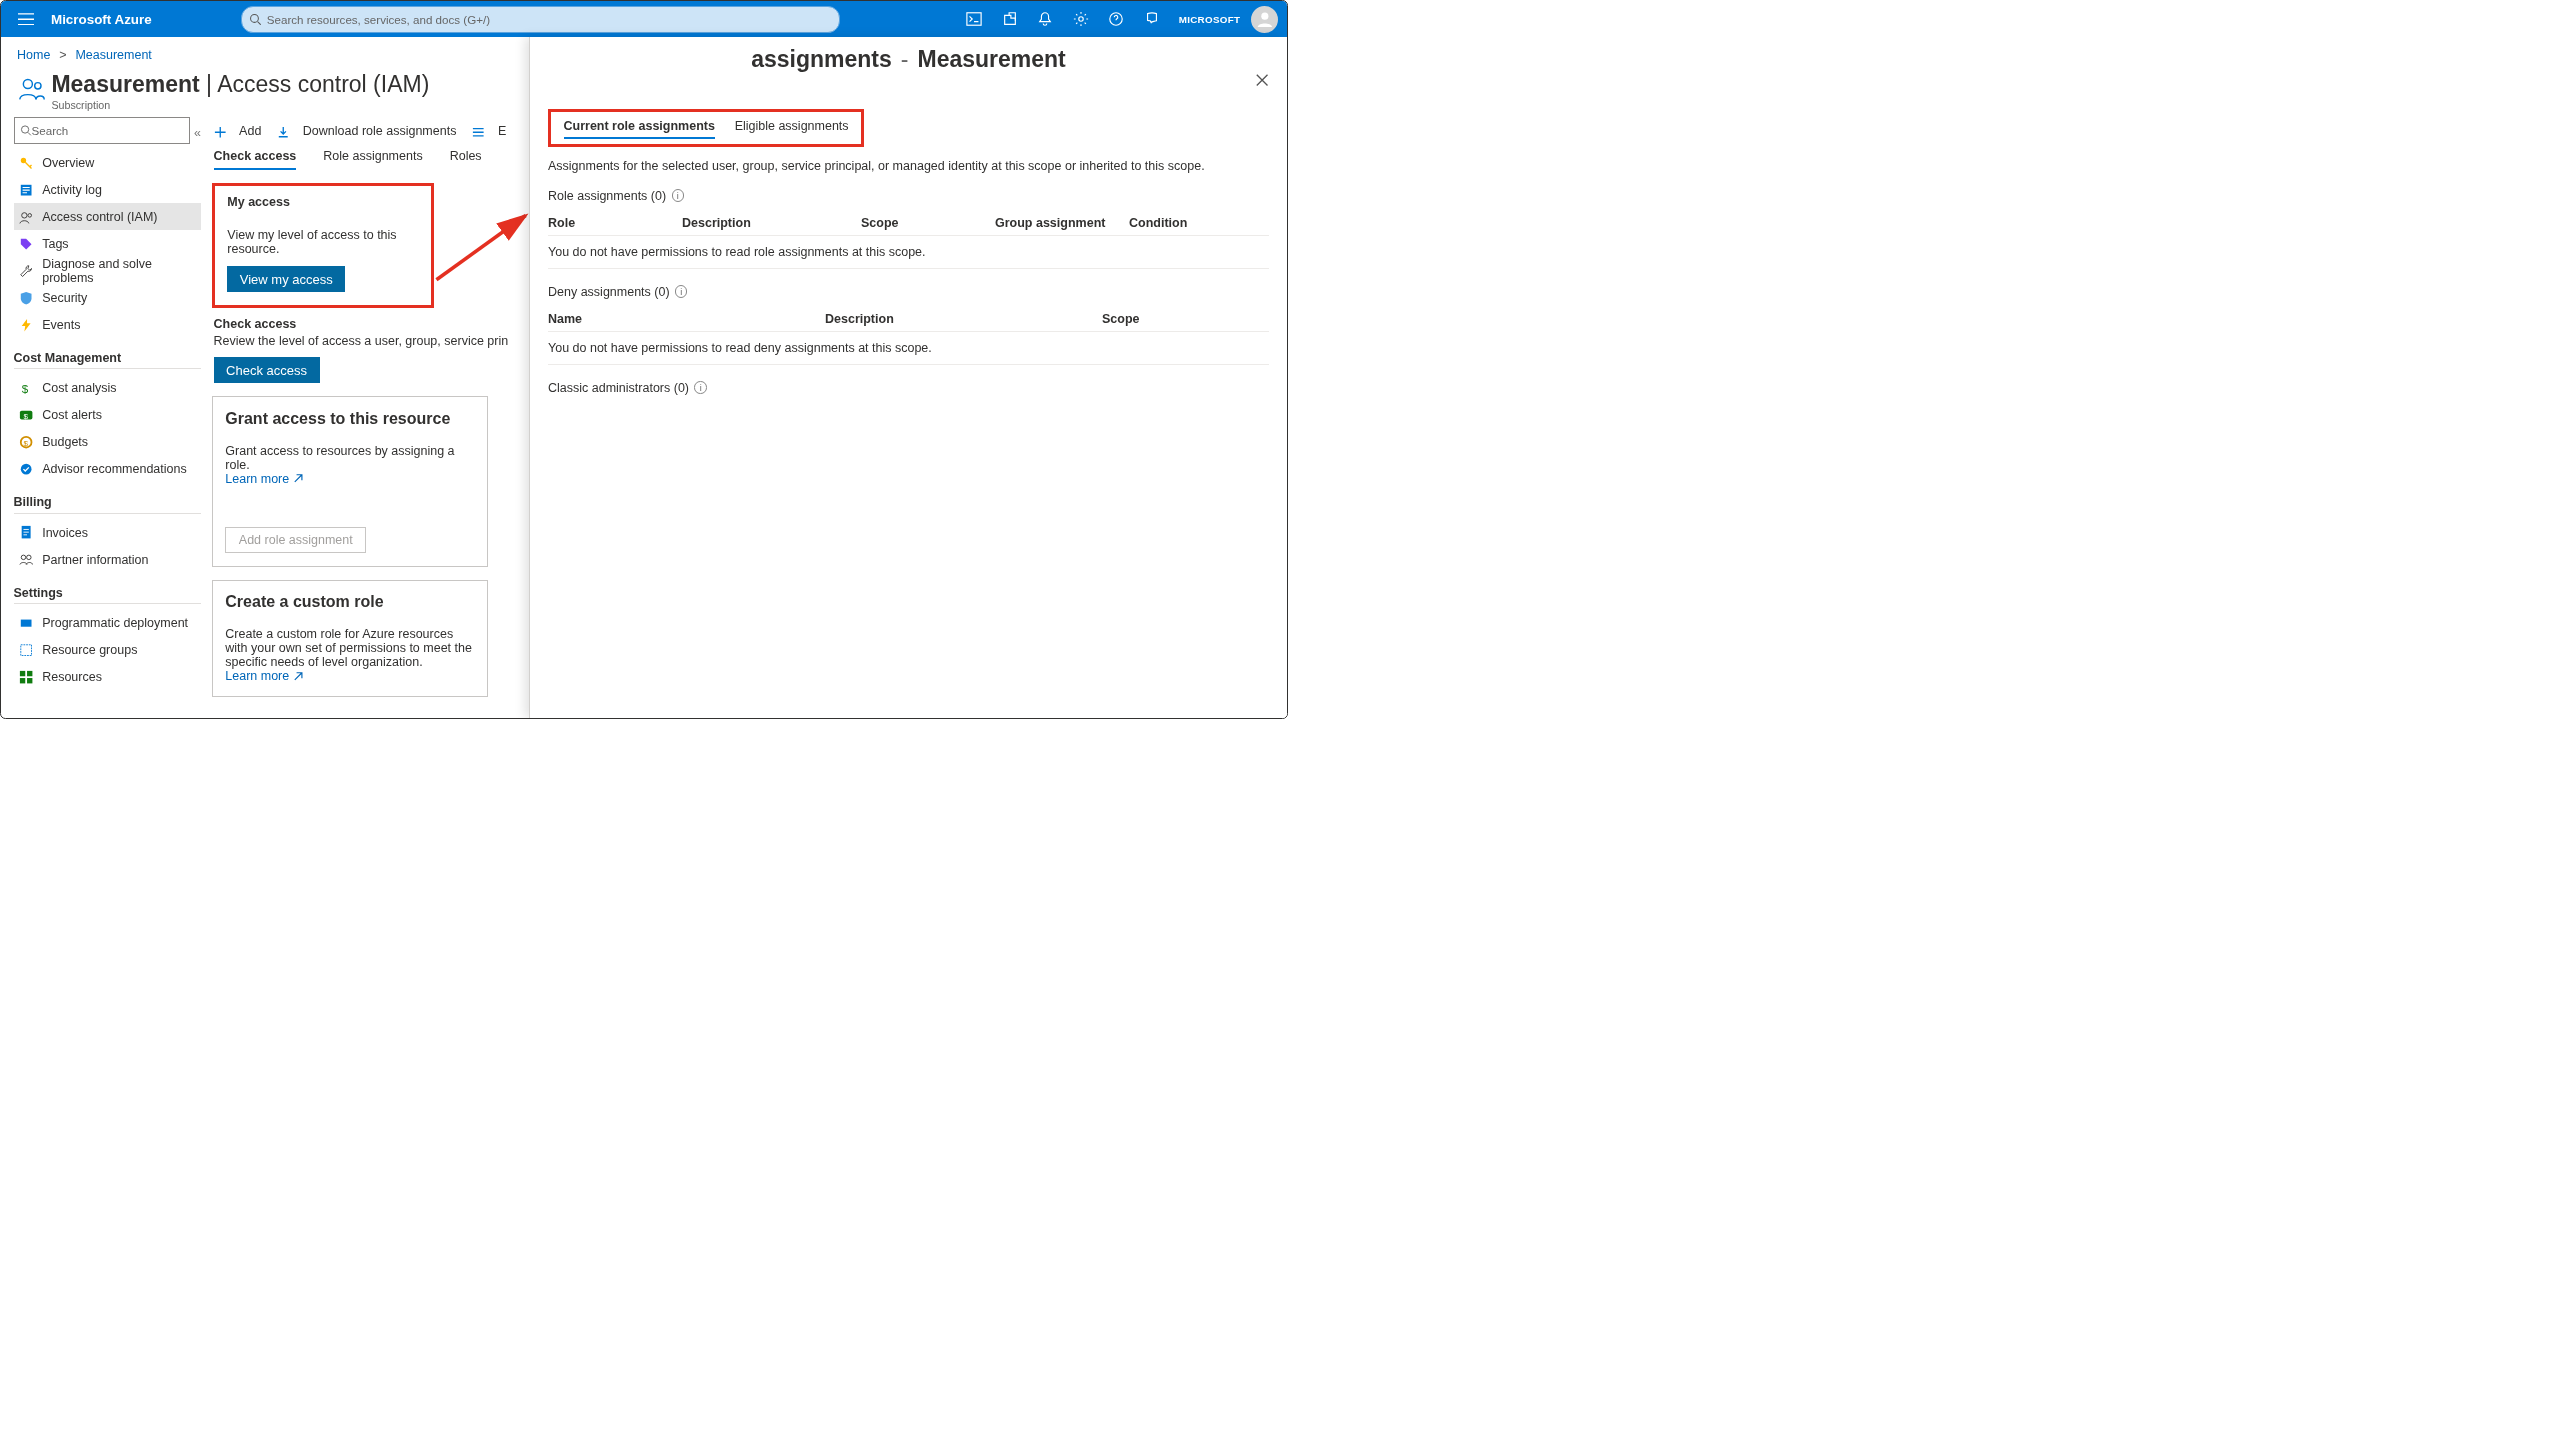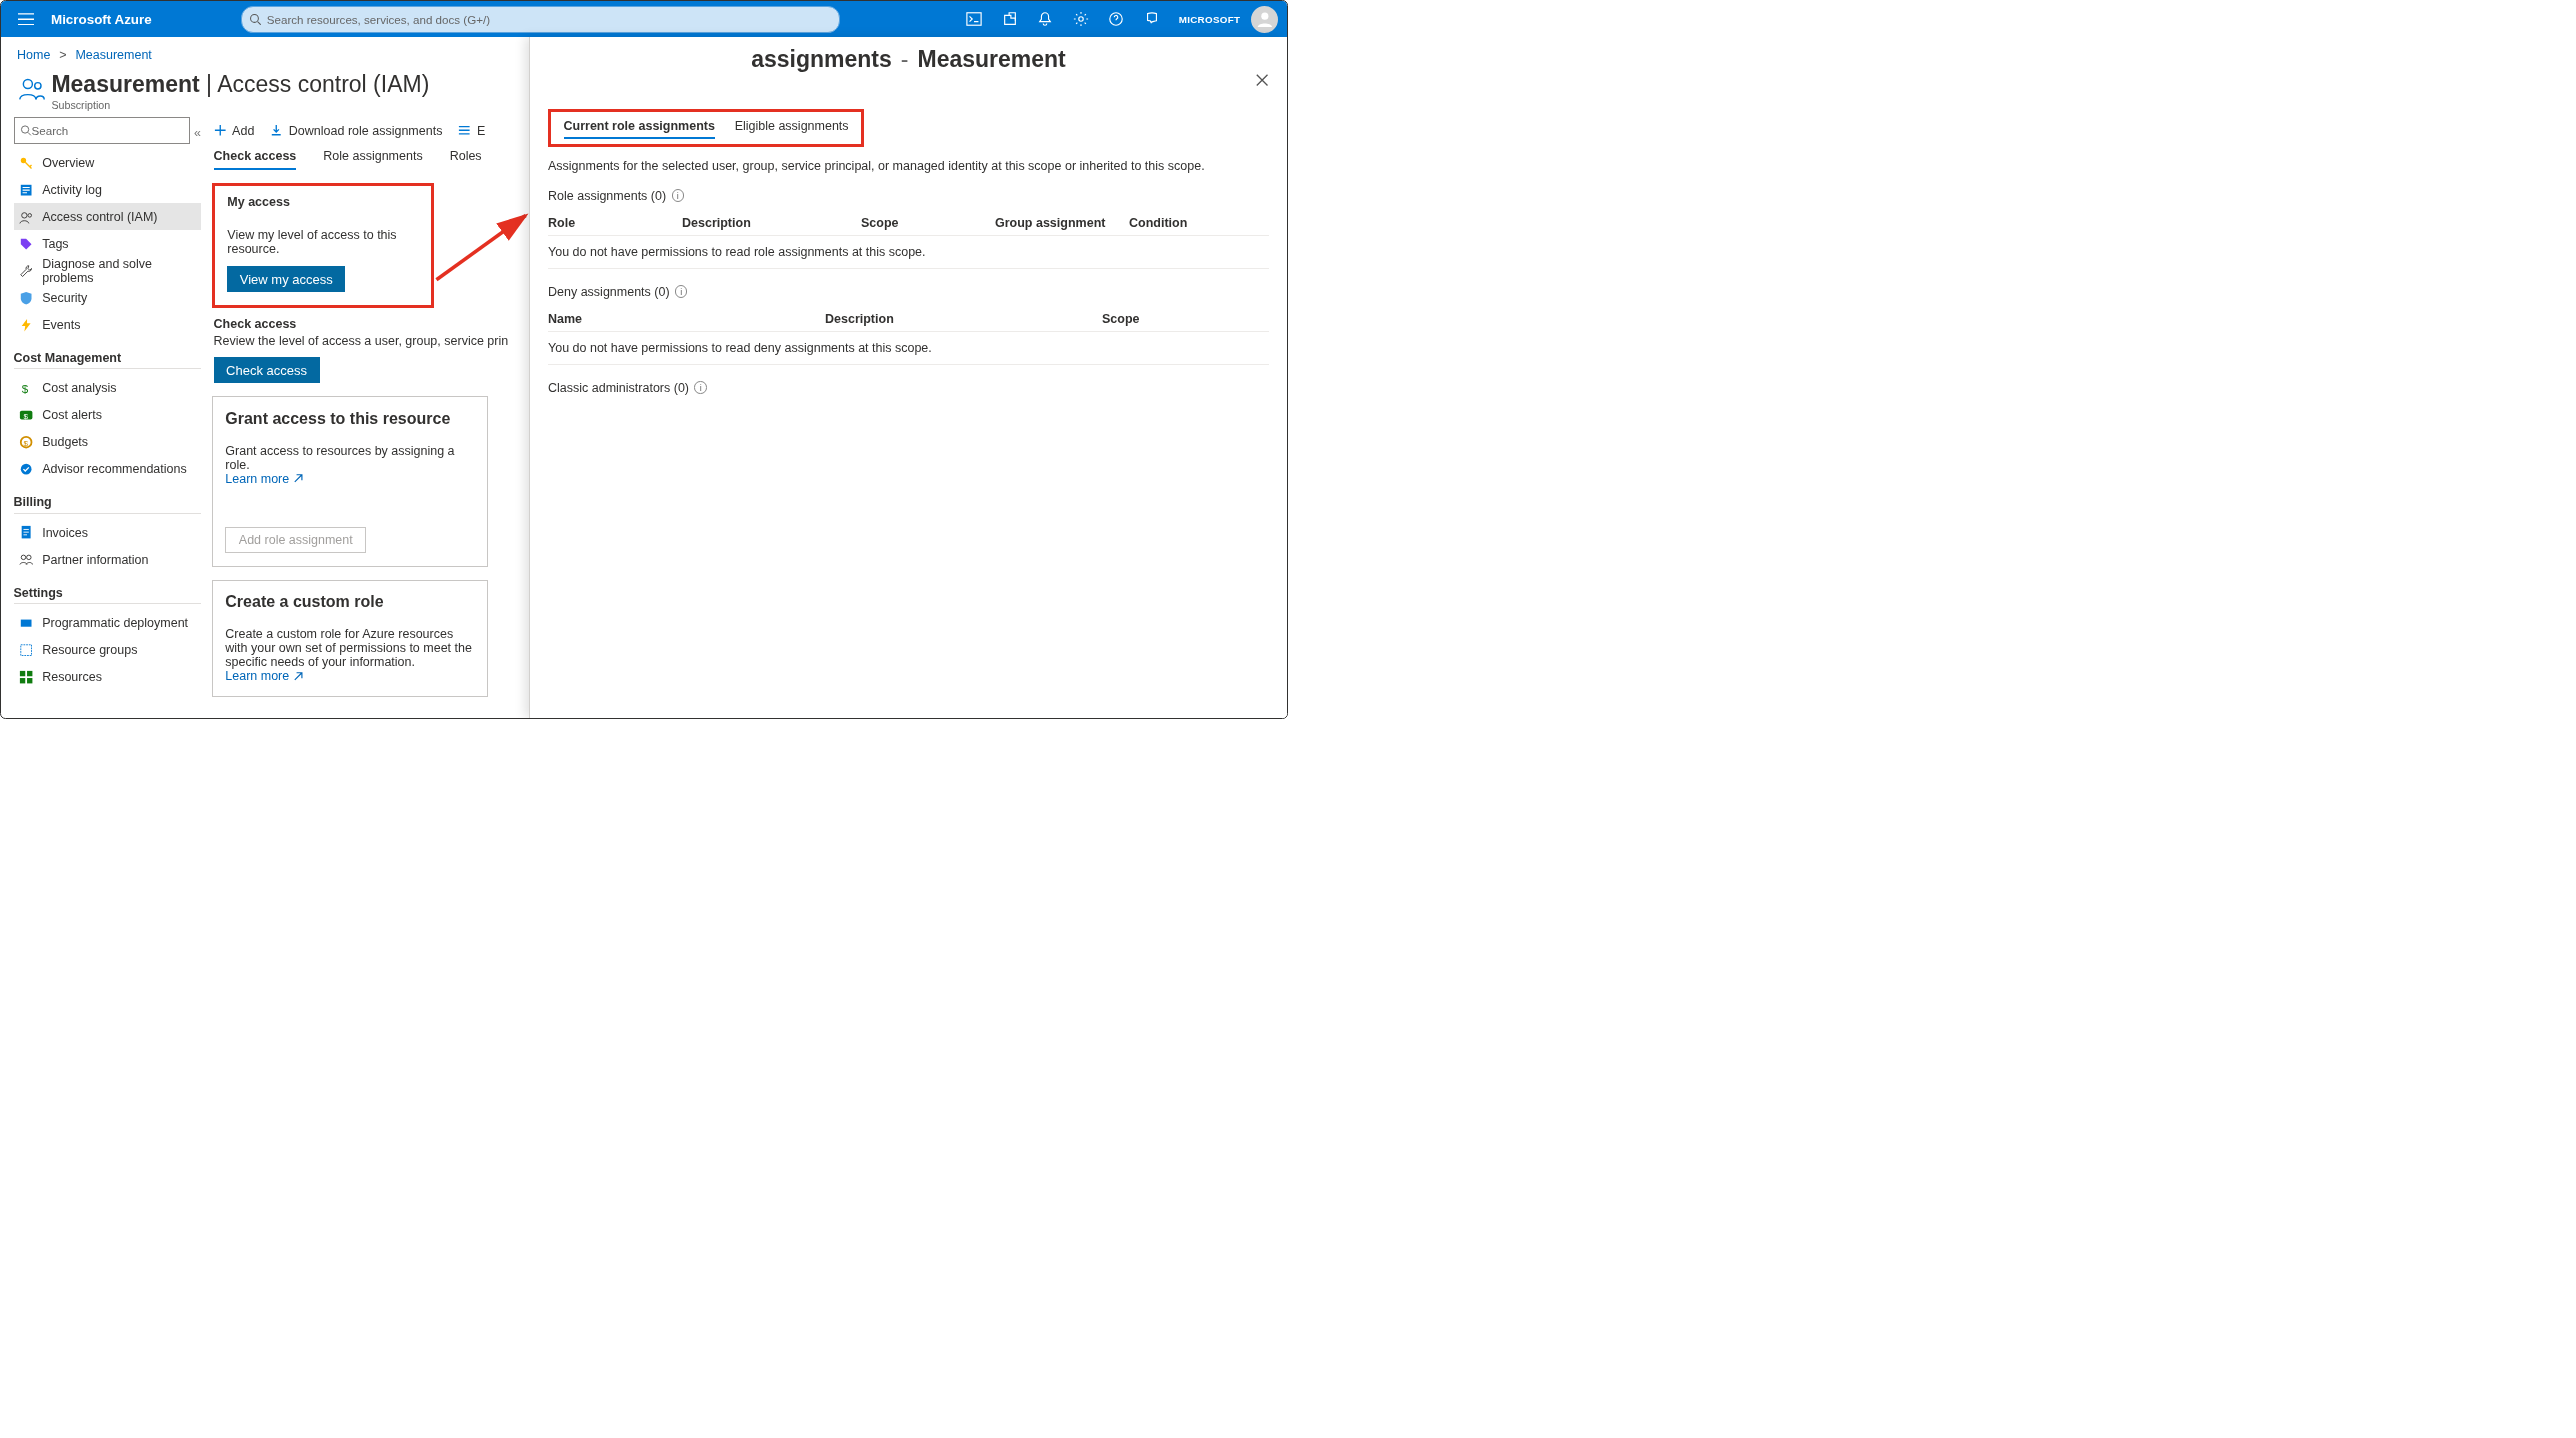--- a/index.html
+++ b/index.html
@@ -39,21 +39,21 @@
 .nav-section-title { font-weight:600; font-size:12.5px; margin: 12.5px 0 3.6px; }
 .nav-section-title + .divider, .nav-section-title ~ .nav-item + .nav-item { }
 .nav-divider { height:0.9px; background:#e1dfdd; margin: 3.6px 0 5.4px; }
 .nav-item { display:flex; align-items:center; gap:9px; height:27px; padding: 0 5.4px; cursor:pointer; border-radius:0; }
 .nav-item.active{background:#e5e5e5;}
 .nav-ico { width:14.3px; height:14.3px; display:flex; align-items:center; justify-content:center; }
 
 
 .content { flex:1; padding: 0 12.5px 10.7px 0; position:relative; overflow:hidden; }
 .toolbar { display:flex; align-items:center; gap: 16px; padding: 7.2px 0 9px 3.6px; color:#323130; font-size:12.5px; }
-.toolbar .titem { display:flex; align-items:flex-start; gap:6px; cursor:pointer; color:#323130; }
+.toolbar .titem { display:flex; align-items:flex-end; gap:13px; cursor:pointer; color:#323130; }
 .tab-row { display:flex; gap:27px; padding: 1.8px 3.6px 0 3.6px; border-bottom: 0; }
 .tab { padding-bottom: 5.4px; cursor:pointer; }
 .tab.active { font-weight:600; border-bottom:2.7px solid #0078d4; } 
 .red-box-1 { border: 3.6px solid #e43021; padding: 9px 12.5px 12.5px; margin-top: 12.5px; width: 222px; margin-left:1.8px;}
 .red-box-1 h4{font-weight:600;margin-bottom:19px;}
 .btn-primary { background:#0369a1; color:#fff; border:none; padding: 5.4px 12.5px; font-size:13px; cursor:pointer; }
 .btn-disabled { background:#fff; border:0.9px solid #c8c6c4; color:#a19f9d; padding:5.4px 12.5px; font-size:12.5px; }
 .h3 { font-weight:600; font-size:16px; }
 .card { border:0.9px solid #c8c6c4; padding: 12.5px 12.5px 12.5px; width: 276px; margin-top: 13px; margin-left:1.8px;}
 .link { color:#0066b8; text-decoration:none; cursor:pointer; }
@@ -382,21 +382,21 @@
               <span>Learn more</span> 
               <svg width="10.7" height="10.7" viewBox="0 0 12 12" fill="none">
                 <path d="M4 2h6v6M10 2L2 10" stroke="#0066b8" stroke-width="1.3"></path>
               </svg>
             </a>
         <div style="margin-top:41px;"><button class="btn-disabled">Add role assignment</button></div>
       </div>
 
       <div class="card">
         <div class="h3">Create a custom role</div>
-        <div style="margin-top:16px;">Create a custom role for Azure resources with your own set of permissions to meet the specific needs of your information.</div>
+        <div style="margin-top:16px;">Create a custom role for Azure resources with your own set of permissions to meet the specific needs of level organization.</div>
         <a class="link learn-ext">
               <span>Learn more</span> 
               <svg width="10.7" height="10.7" viewBox="0 0 12 12" fill="none">
                 <path d="M4 2h6v6M10 2L2 10" stroke="#0066b8" stroke-width="1.3"></path>
               </svg>
             </a>
       </div>
 
       <svg class="red-arrow" width="107" height="81" viewBox="0 0 120 90">
         <defs>

